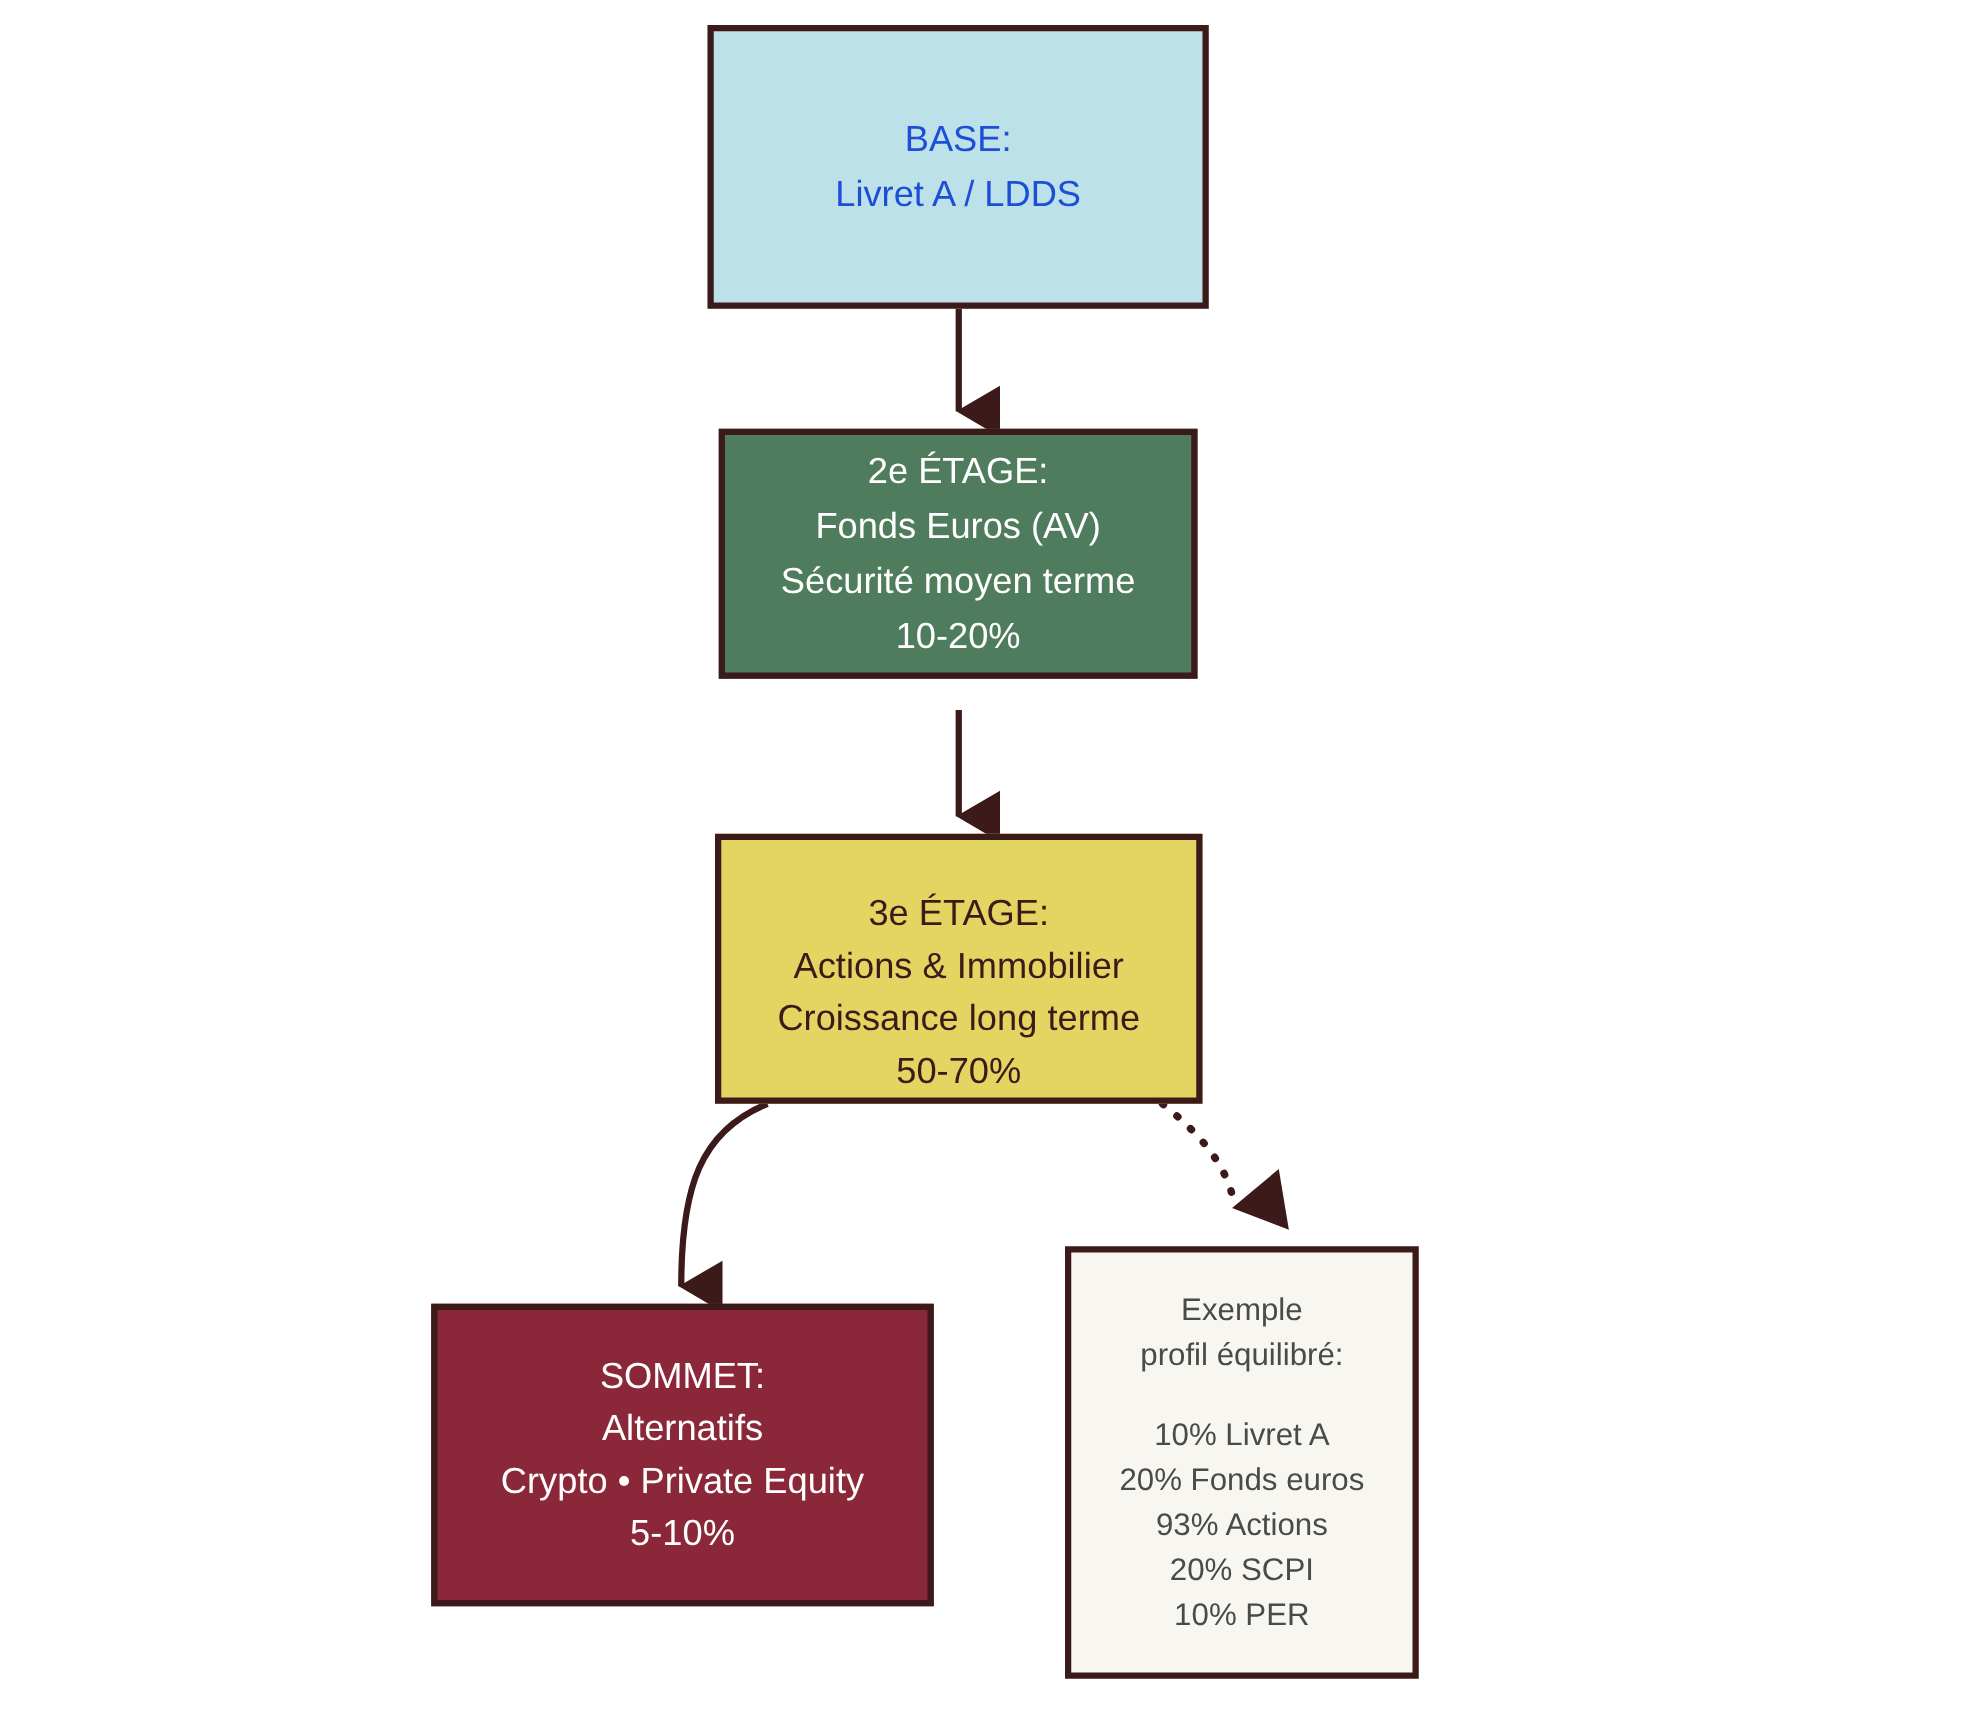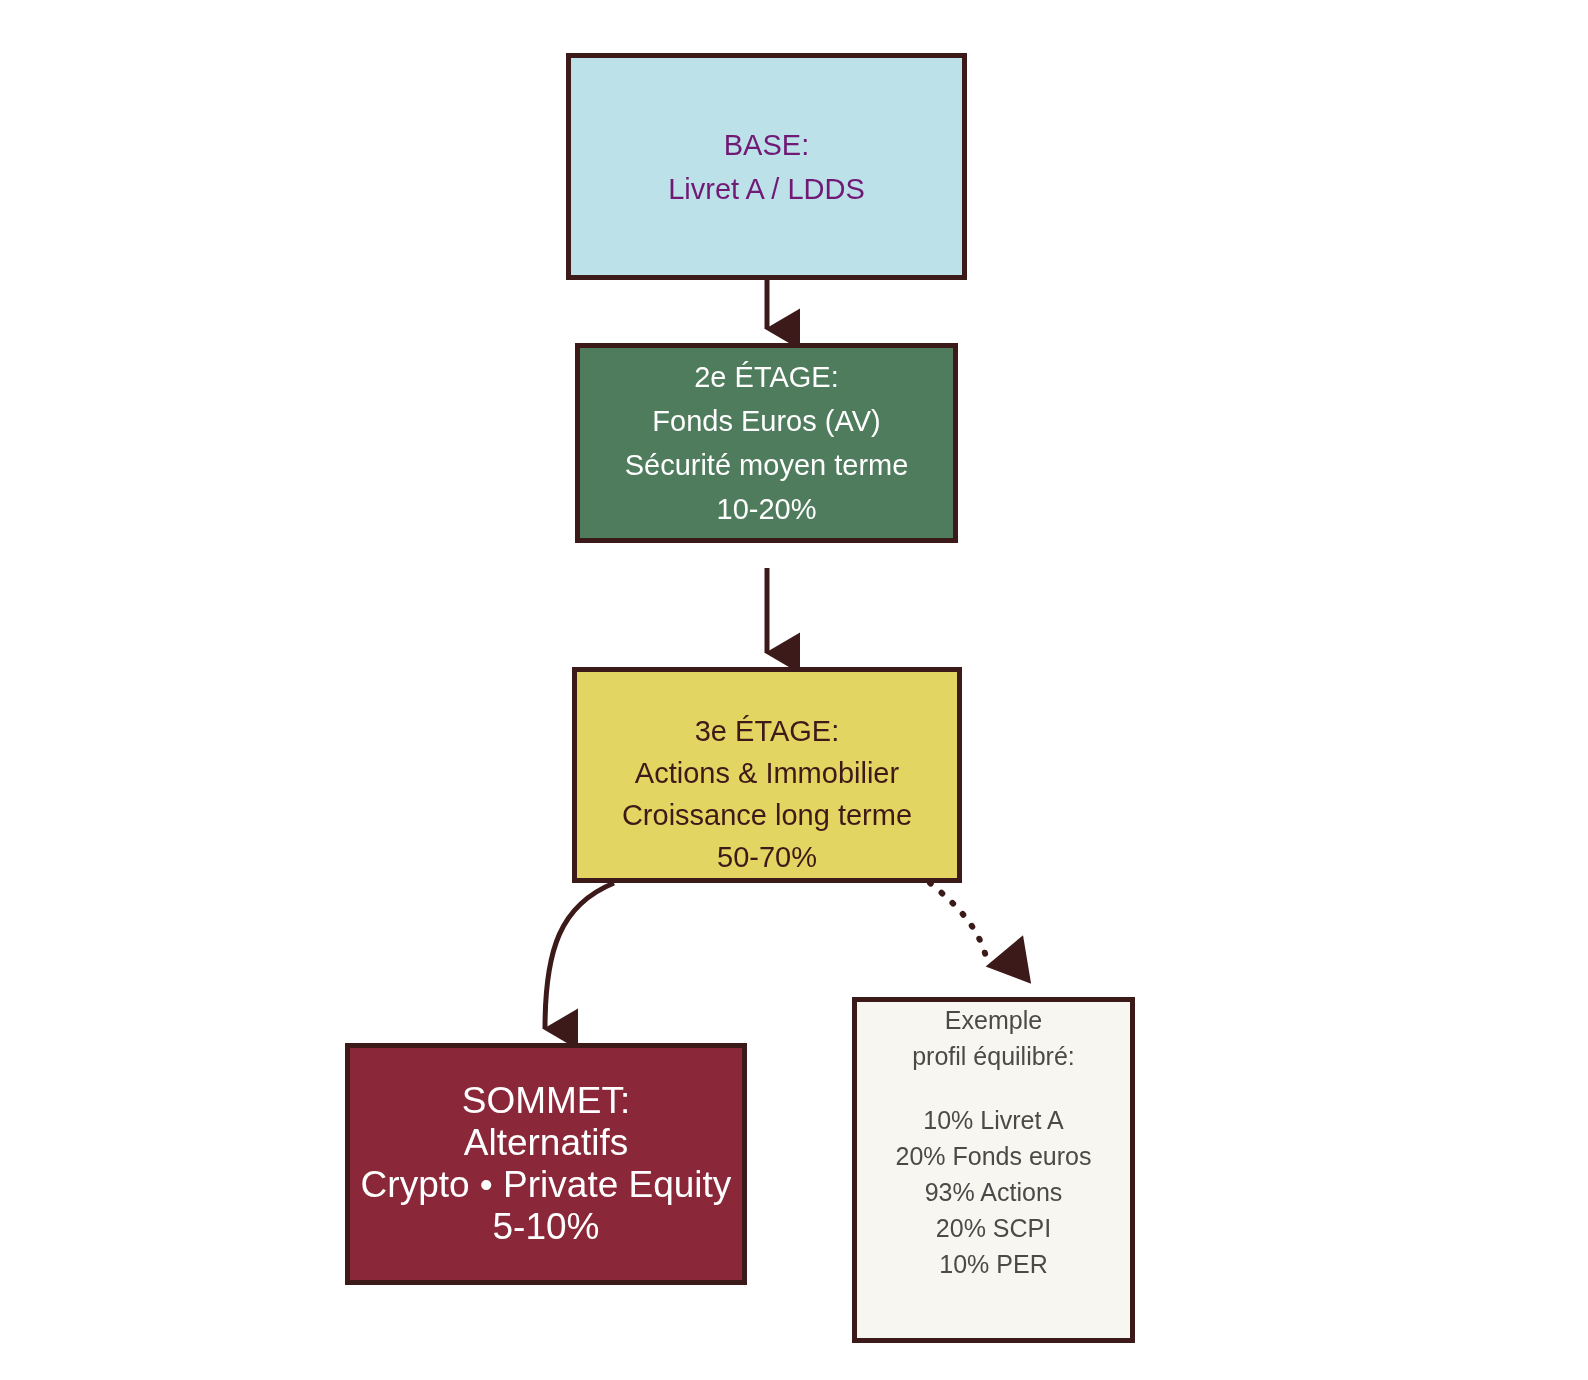--- a/index.html
+++ b/index.html
@@ -28,54 +28,54 @@
     text-align: center;
   }
   .node .line {
     display: block;
     white-space: pre;
   }
   
   #node-base {
     left: 566px; top: 20px; width: 401px; height: 227px;
     background: #BCE1E9;
-    color: #701a75;
+    color: #1d4ed8;
     font-size: 29px;
     line-height: 44px;
-    margin-top: 33px;
   }
   #node-etage2 {
     left: 575px; top: 343px; width: 383px; height: 200px;
     background: #4E7C5D;
     color: #FFFFFF;
     font-size: 29px;
     line-height: 44px;
   }
   #node-etage3 {
     left: 572px; top: 667px; width: 390px; height: 216px;
     background: #E3D561;
     color: #3D1A1A;
     font-size: 29px;
     line-height: 42px;
     justify-content: flex-end;
   }
   #node-sommet {
     left: 345px; top: 1043px; width: 402px; height: 242px;
     background: #8A2739;
     color: #FFFFFF;
-    font-size: 37px;
+    font-size: 29px;
     line-height: 42px;
   }
   #node-exemple {
     left: 852px; top: 997px; width: 283px; height: 346px;
     background: #F7F6F1;
     color: #4A4A48;
     font-size: 25px;
     line-height: 36px;
     justify-content: flex-start;
+    padding-top: 28px;
   }
   #node-exemple .gap { height: 28px; }
 
   #edges {
     position: absolute;
     left: 0; top: 0;
     width: 1588px;
     height: 1380px;
     pointer-events: none;
   }

